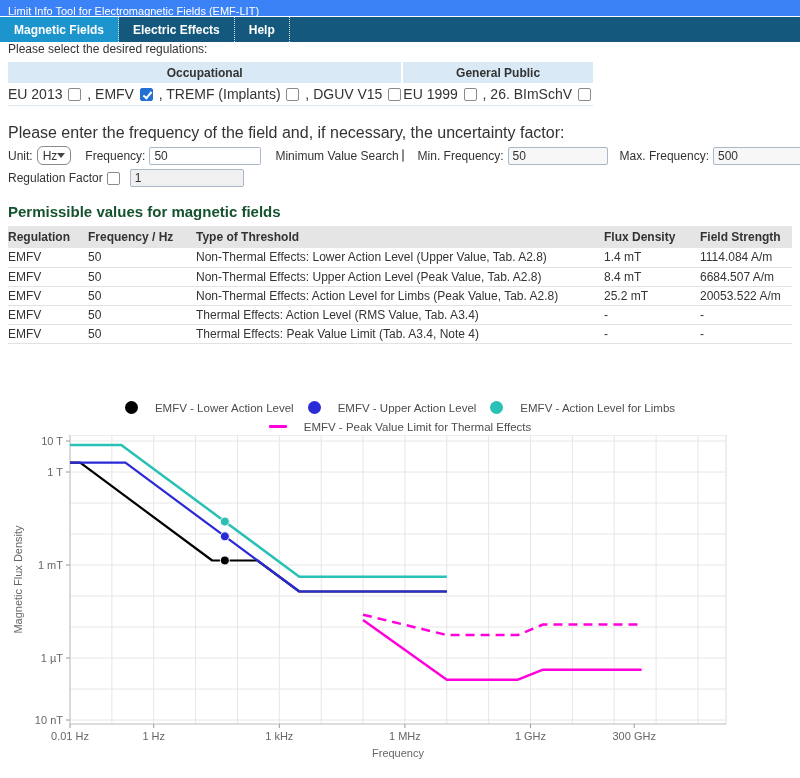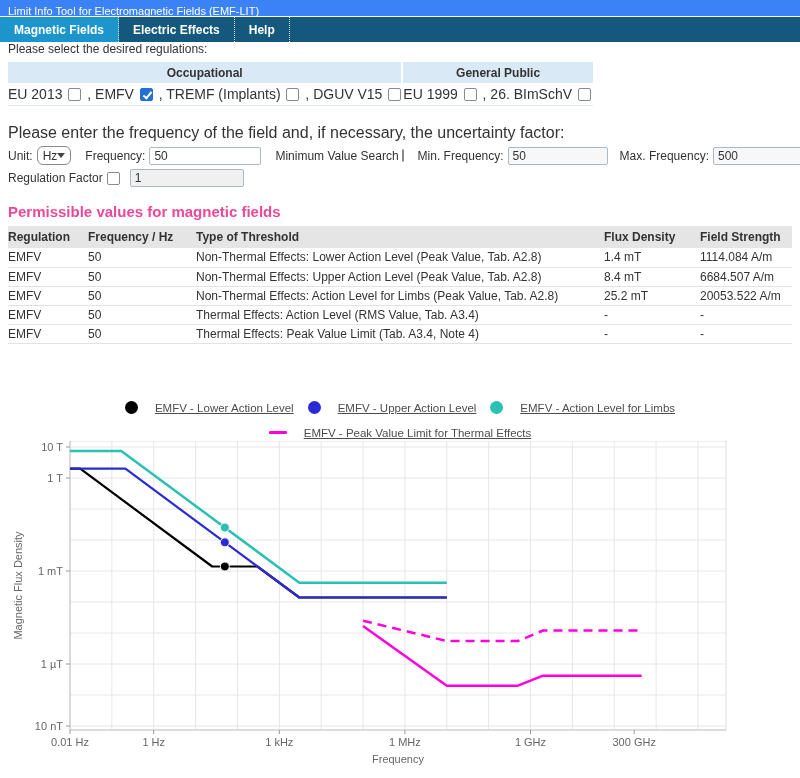--- a/index.html
+++ b/index.html
@@ -40,33 +40,33 @@
   .caret { width:0; height:0; border-left:4px solid transparent; border-right:4px solid transparent;
     border-top:5px solid #444; }
   input[type=text] { height:18px; border:1px solid #a9b9c9; border-radius:2px; font-size:12px;
     padding:0 4px; font-family:"Liberation Sans", sans-serif; color:#333; }
   .in-freq { width:112px; margin-right:14px; background:#fff; }
   .in-min  { width:100px; margin-right:12px; background:#f7f7f7; }
   .in-max  { width:97px;  background:#f7f7f7; }
   .in-unc  { width:114px; background:#f0f0f0; margin-left:8px; }
   .cbgap { margin:0 14px 0 3px; }
   
-  .res-heading { margin-top:16px; font-size:15px; font-weight:bold; color:#ec4899; }
+  .res-heading { margin-top:16px; font-size:15px; font-weight:bold; color:#14532d; }
   .restable { margin-top:6px; width:784px; border-collapse:collapse; table-layout:fixed; }
   .restable th { background:#e5e5e5; font-size:12px; font-weight:bold; text-align:left;
     height:22px; padding:0 8px 0 0; }
   .restable th:first-child, .restable td:first-child { padding-left:0; }
   .restable td { font-size:12px; height:19px; border-bottom:1px solid #e2e2e2;
     padding:0 8px 0 0; white-space:nowrap; overflow:hidden; }
   
   .chart { margin-top:56px; }
   .legendrow { display:flex; justify-content:center; align-items:center; gap:14px;
     font-size:11.5px; color:#4d4d4d; height:16px; }
-  .legendrow + .legendrow { margin-top:9px; }
-  .lg { display:flex; align-items:center; gap:17px;text-decoration:underline; }
+  .legendrow + .legendrow { margin-top:3px; }
+  .lg { display:flex; align-items:center; gap:17px; }
   .lg .dot { width:13px; height:13px; border-radius:50%; }
   .lg .line { width:18px; height:3px; border-radius:1px; }
   svg text { font-family:"Liberation Sans", sans-serif; }
   .ticktext { font-size:11px; fill:#666; }
   .axistitle { font-size:11px; fill:#666; }
 </style>
 </head>
 <body>
 
 <div class="titlebar">
@@ -133,21 +133,21 @@
           <th>Frequency / Hz</th>
           <th>Type of Threshold</th>
           <th>Flux Density</th>
           <th>Field Strength</th>
         </tr>
       </thead>
     <tbody id="res-body">
         <tr>
           <td>EMFV</td>
           <td>50</td>
-          <td>Non-Thermal Effects: Lower Action Level (Peak Value, Tab. A2.8)</td>
+          <td>Non-Thermal Effects: Lower Action Level (Upper Value, Tab. A2.8)</td>
           <td>1.4 mT</td>
           <td>1114.084 A/m</td>
         </tr>
         <tr>
           <td>EMFV</td>
           <td>50</td>
           <td>Non-Thermal Effects: Upper Action Level (Peak Value, Tab. A2.8)</td>
           <td>8.4 mT</td>
           <td>6684.507 A/m</td>
         </tr>

